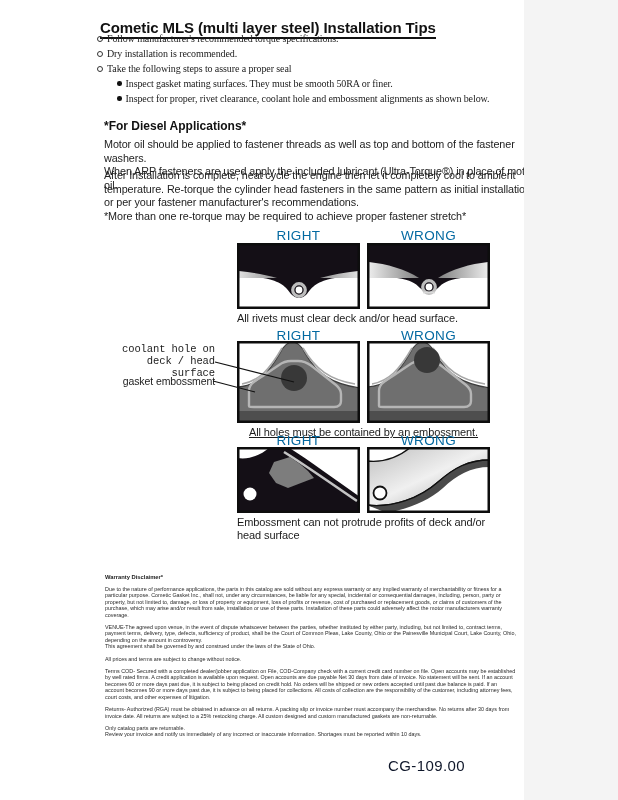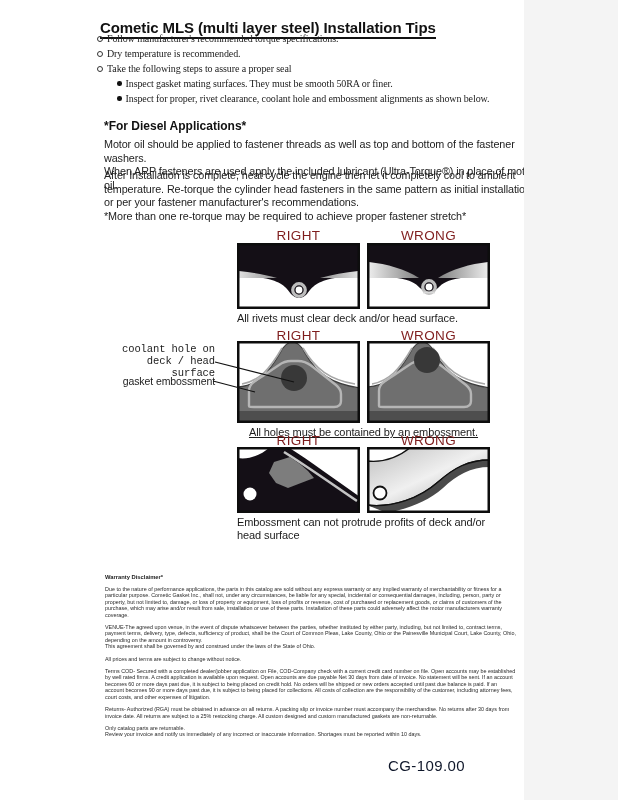--- a/index.html
+++ b/index.html
@@ -33,21 +33,21 @@
     flex:0 0 auto;width:4.5px;height:4.5px;background:#111;border-radius:50%;
     margin:5px 4px 0 0;
   }
   
   .diesel-h{left:104px;top:119px;font-size:12px;font-weight:bold;color:#111;}
   .para{font-size:10.8px;line-height:13.5px;letter-spacing:-0.1px;white-space:pre-line;}
   .p1{left:104px;top:138px;width:440px;}
   .p2{left:104px;top:169px;width:440px;}
   .p3{left:104px;top:210px;width:440px;}
   
-  .dg-h{width:123px;text-align:center;font-size:13.5px;color:#7f1d1d;letter-spacing:0.4px;}
+  .dg-h{width:123px;text-align:center;font-size:13.5px;color:#0369a1;letter-spacing:0.4px;}
   .cap{font-size:11px;line-height:13px;letter-spacing:-0.1px;color:#1c1c1c;}
   .cap.c1{left:237px;top:312px;width:280px;}
   .cap.c2{left:237px;top:426px;width:253px;text-align:center;text-decoration:underline;}
   .cap.c3{left:237px;top:516px;width:255px;}
   .panel{display:block;}
   
   .pt-label{
     left:108px;width:107px;text-align:right;
     font-size:10.5px;line-height:12px;letter-spacing:-0.1px;
     white-space:pre-line;color:#1c1c1c;
@@ -68,21 +68,21 @@
 
   <h1 class="abs title">Cometic MLS (multi layer steel) Installation Tips</h1>
 
   <div class="abs bullets">
     <div class="b-row">
       <span class="marker-open"></span>
       <span>Follow manufacturer's recommended torque specifications.</span>
     </div>
     <div class="b-row">
       <span class="marker-open"></span>
-      <span>Dry temperature is recommended.</span>
+      <span>Dry installation is recommended.</span>
     </div>
     <div class="b-row">
       <span class="marker-open"></span>
       <span>Take the following steps to assure a proper seal</span>
     </div>
     <div class="b-row sub">
       <span class="marker-filled"></span>
       <span>Inspect gasket mating surfaces.  They must be smooth 50RA or finer.</span>
     </div>
     <div class="b-row sub">

